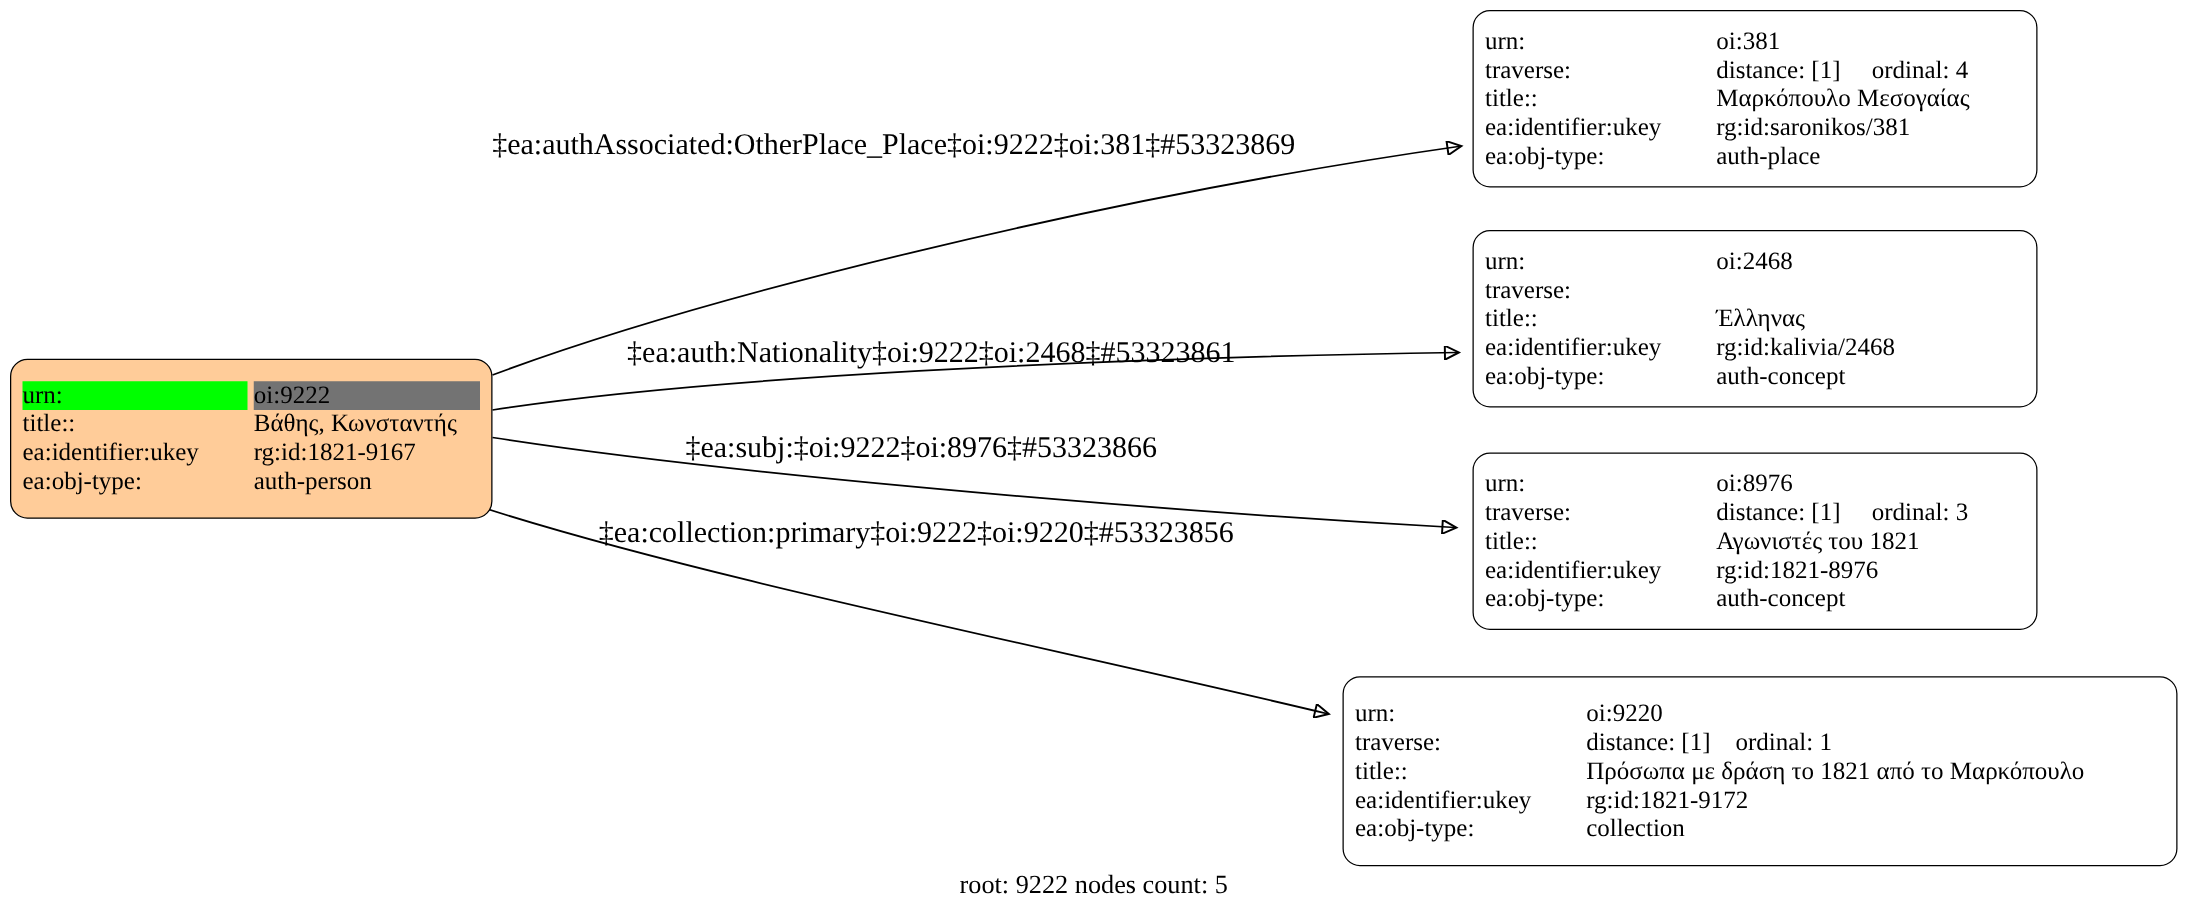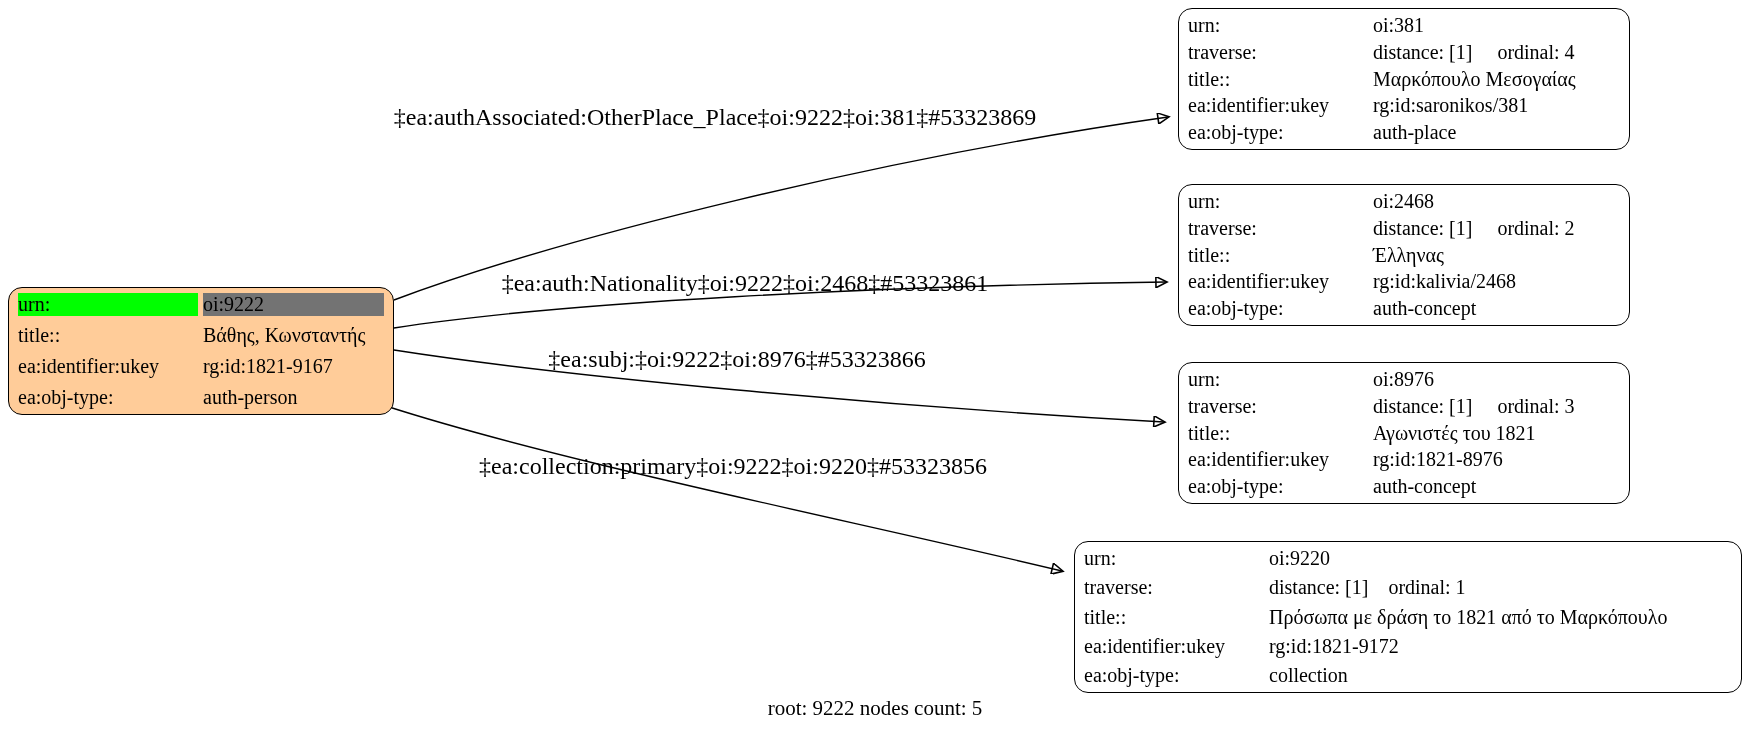--- a/index.html
+++ b/index.html
@@ -15,21 +15,21 @@
   .edges-layer path{fill:none;stroke:#000;stroke-width:1.4px;}
 
   .node{
     position:absolute;
     box-sizing:border-box;
     border:1.5px solid #000;
     border-radius:14px;
     background:#ffffff;
     display:flex;
     flex-direction:column;
-    justify-content:space-between;
+    justify-content:center;
     padding:5px 9px;
     font-size:20px;
   }
   .node .row{display:flex;align-items:center;}
   .node .key{width:185px;flex-shrink:0;white-space:pre;}
   .node .val{flex:1;white-space:pre;}
   .node .row.hl .key{background:#00ff00;width:180px;margin-right:5px;}
   .node .row.hl .val{background:#737373;}
 
   .node-root{left:8px;top:287px;width:386px;height:128px;background:#ffcc99;}
@@ -40,21 +40,21 @@
 
   .edge-label{
     position:absolute;
     transform:translate(-50%,-50%);
     font-size:24px;
     white-space:nowrap;
   }
   .el-1{left:715px;top:117px;}
   .el-2{left:745px;top:283px;}
   .el-3{left:737px;top:359px;}
-  .el-4{left:733px;top:427px;margin-top:39px;}
+  .el-4{left:733px;top:427px;}
 
   .footer{
     position:absolute;
     left:875px;top:708px;
     transform:translate(-50%,-50%);
     font-size:21px;
     white-space:nowrap;
   }
 </style>
 </head>
@@ -116,21 +116,20 @@
     </div>
   </div>
 
   <div class="node node-2">
     <div class="row">
       <span class="key">urn:</span>
       <span class="val">oi:2468</span>
     </div>
     <div class="row">
       <span class="key">traverse:</span>
-      <span class="val">distance: [1]     ordinal: 2</span>
     </div>
     <div class="row">
       <span class="key">title::</span>
       <span class="val">Έλληνας</span>
     </div>
     <div class="row">
       <span class="key">ea:identifier:ukey</span>
       <span class="val">rg:id:kalivia/2468</span>
     </div>
     <div class="row">

